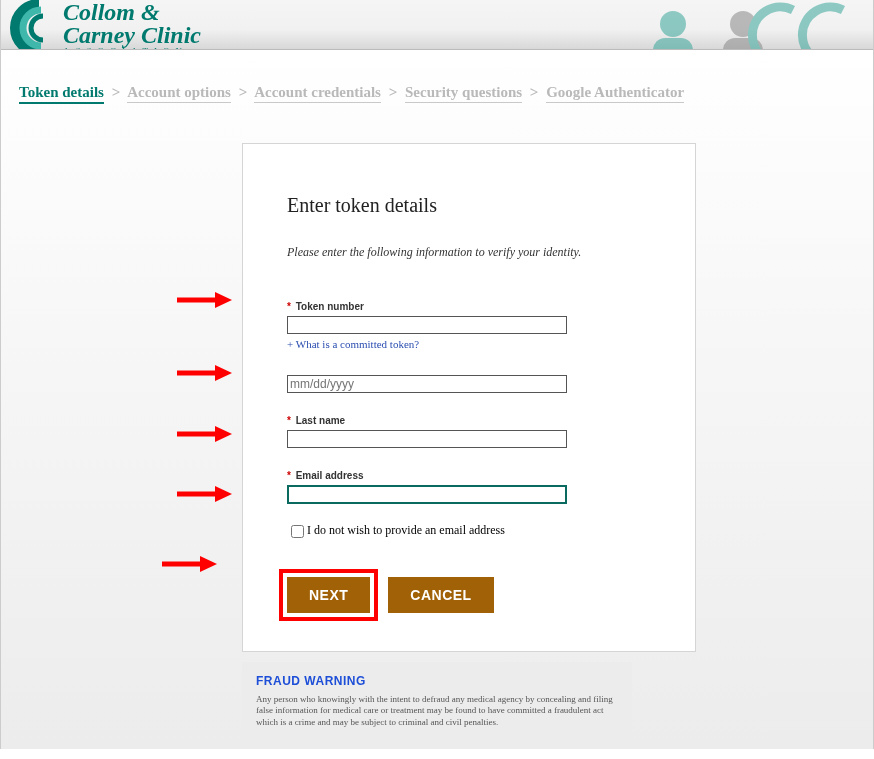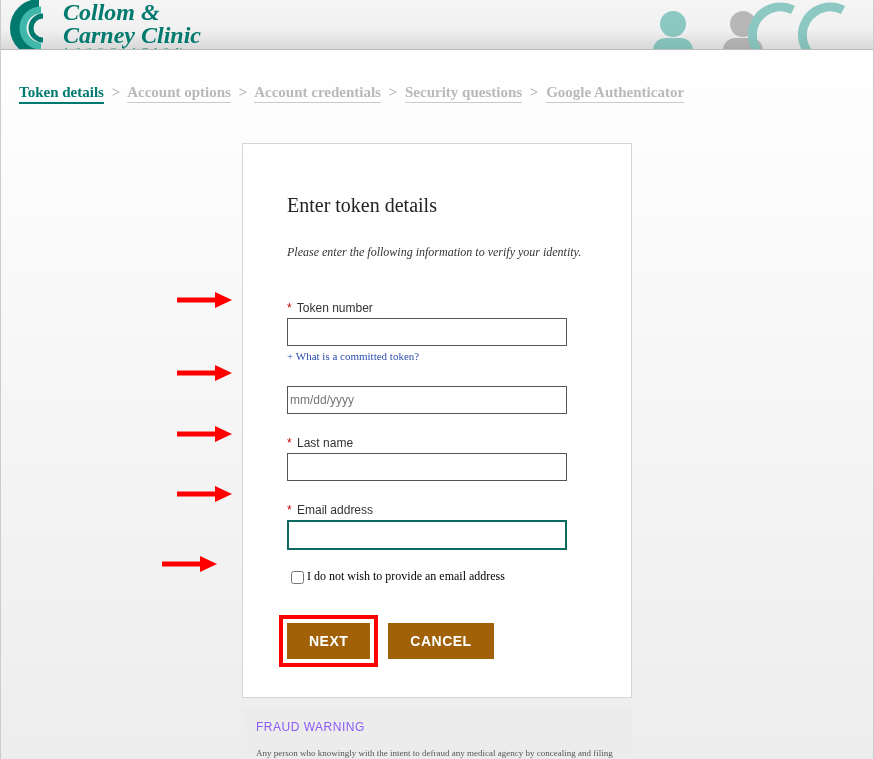--- a/index.html
+++ b/index.html
@@ -65,21 +65,21 @@
   }
   .breadcrumb .bc-item.active {
     color: #007a6e;
     border-bottom: 2px solid #007a6e;
   }
   .breadcrumb .sep {
     color: #b9b9b9;
     padding: 0 4px;
   }
   .card {
-    width: 390px;
+    width: 454px;
     min-height: 480px;
     background: #fff;
     border: 1px solid #d5d5d5;
     margin: 34px auto 0 auto;
     padding: 50px 44px 30px 44px;
     position: relative;
   }
   .card h2 {
     font-family: Georgia, serif;
     font-weight: normal;
@@ -89,32 +89,33 @@
   }
   .card .instr {
     font-family: Georgia, serif;
     font-size: 12px;
     color: #333;
     margin-bottom: 41px;
     font-style: italic;
   }
   .field-block { margin-bottom: 22px; position: relative; }
   .field-label {
-    font-size: 12px;
+    font-size: 10px;
     color: #333;
     display: block;
     margin-bottom: 3px;
+    font-weight: bold;
   }
   .field-label .req { color: #c00; margin-right: 2px; }
   .field-input {
     width: 280px;
     height: 18px;
     border: 1px solid #555;
     font-size: 12px;
-    padding: 13px 2px;
+    padding: 4px 2px;
     background: #fff;
   }
   .field-input.focused {
     border: 2px solid #0a6a60;
     outline: none;
     height: 19px;
   }
   .help-link {
     font-family: Georgia, serif;
     font-size: 11px;
@@ -158,24 +159,24 @@
   }
   .arrow svg { width: 100%; height: 100%; }
   .fraud-box {
     width: 390px;
     margin: 10px auto 0 auto;
     background: #ececec;
     padding: 12px 14px 14px 14px;
   }
   .fraud-title {
     font-size: 12px;
-    font-weight: normal;
-    color: #8b5cf6;
+    font-weight: bold;
+    color: #1d4ed8;
     letter-spacing: 0.5px;
-    margin-bottom: 14px;
+    margin-bottom: 6px;
   }
   .fraud-text {
     font-family: Georgia, serif;
     font-size: 9px;
     color: #555;
     line-height: 1.3;
   }
   .card-outer { position: relative; width: 390px; margin: 34px auto 0 auto;}
 </style>
 </head>

